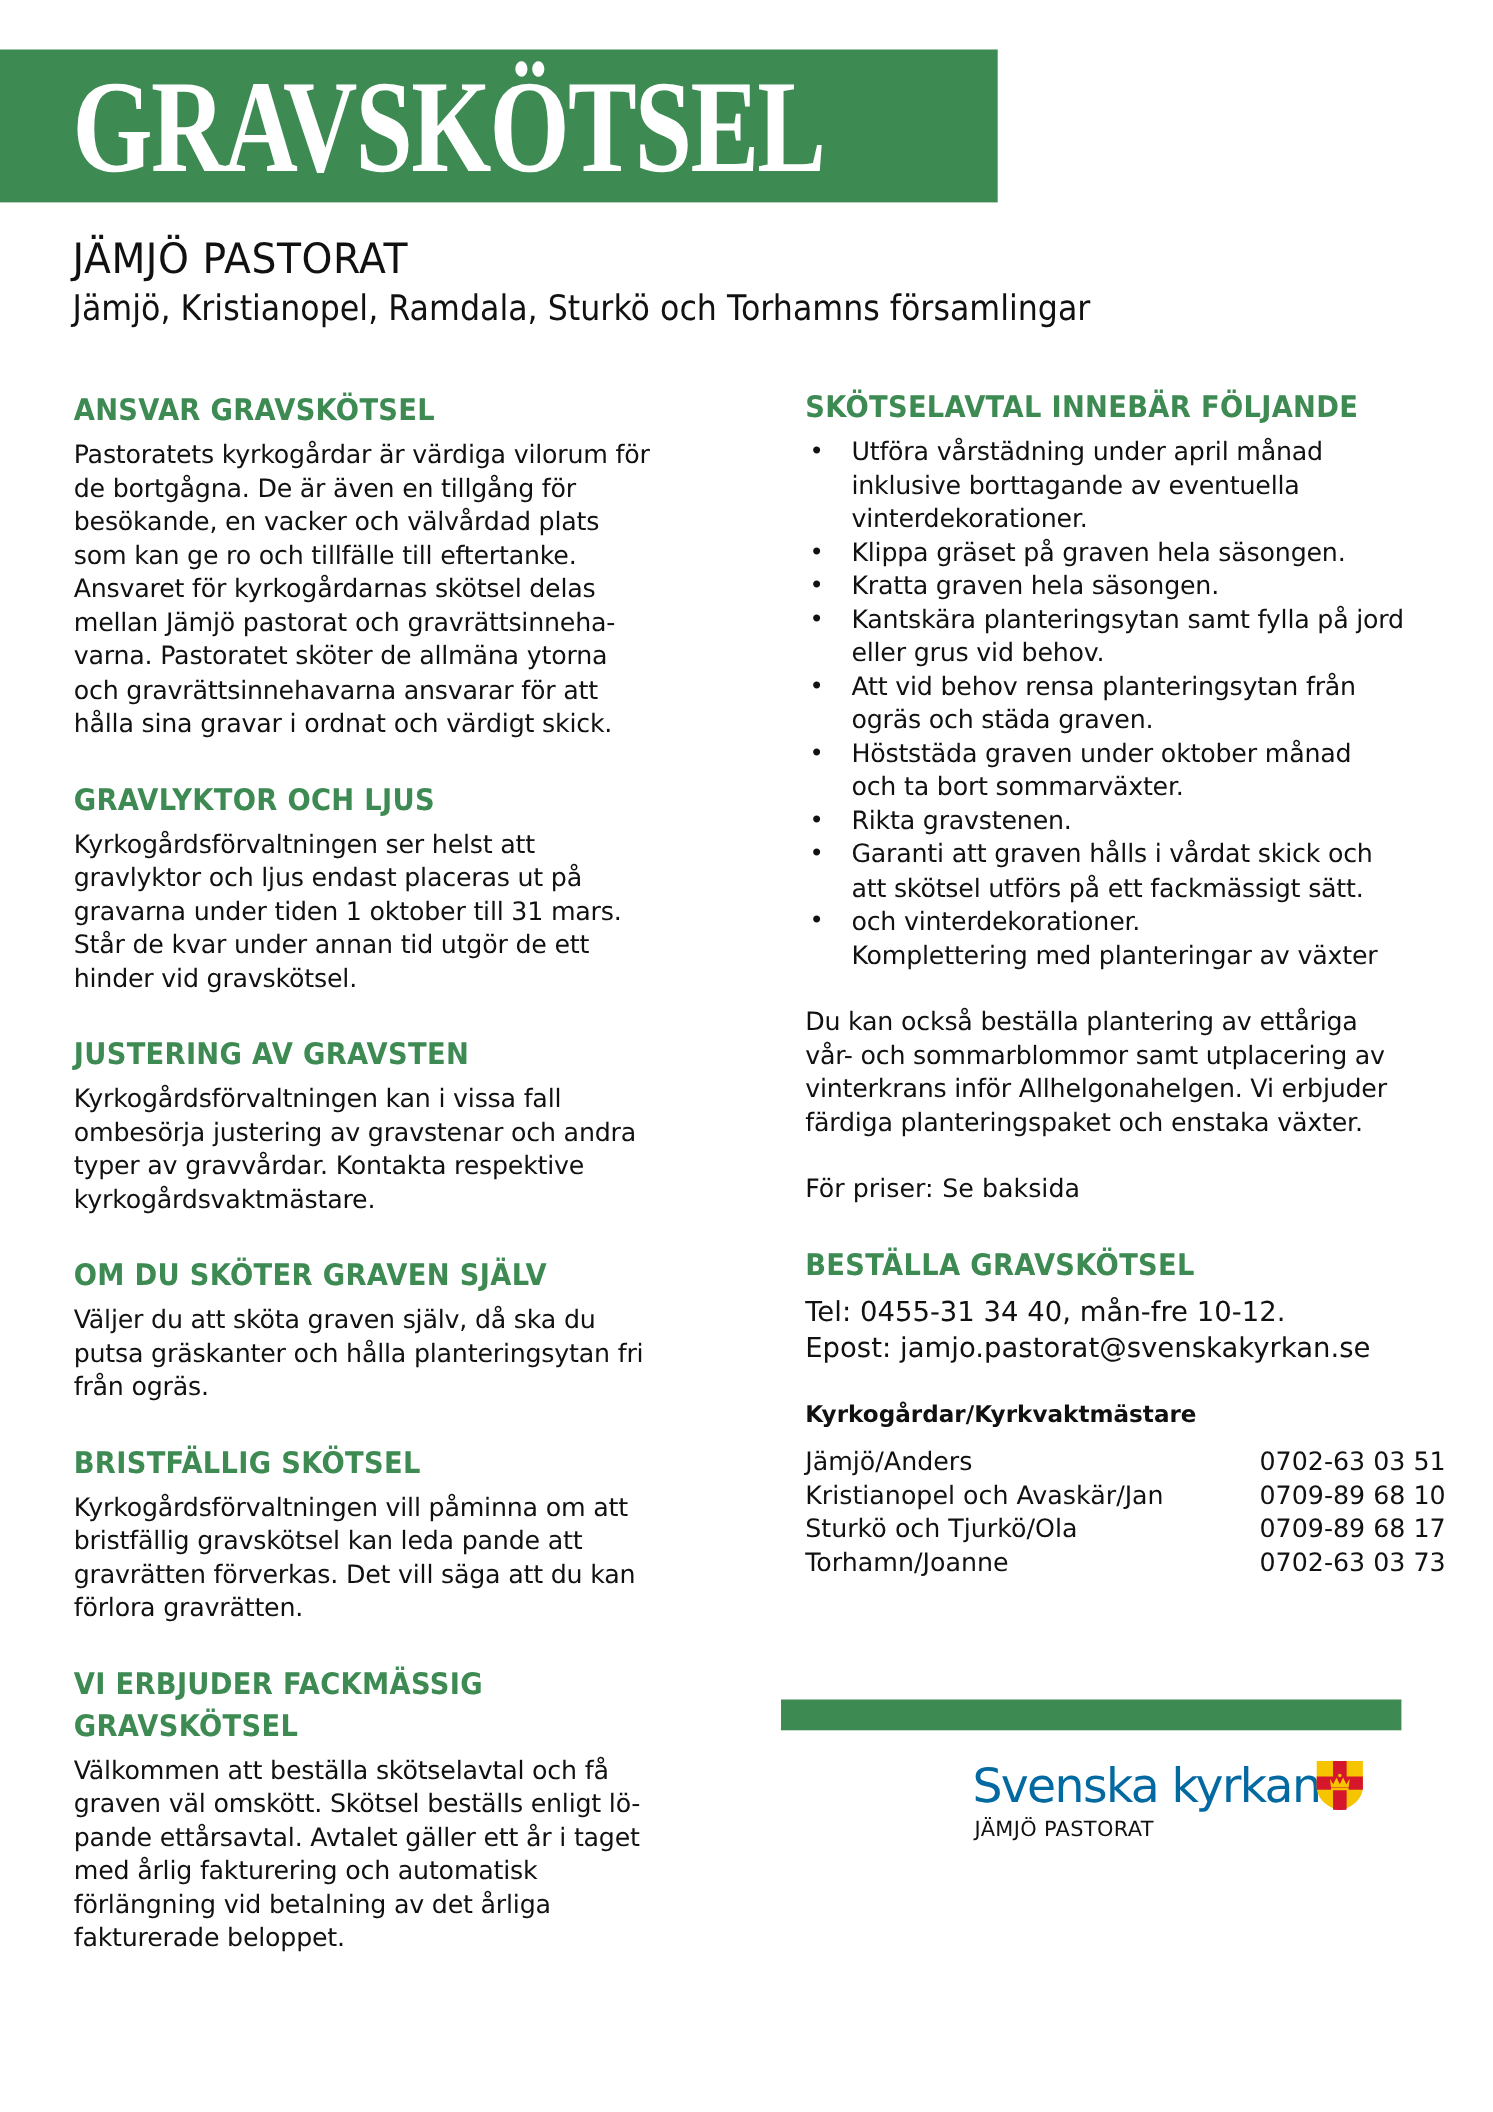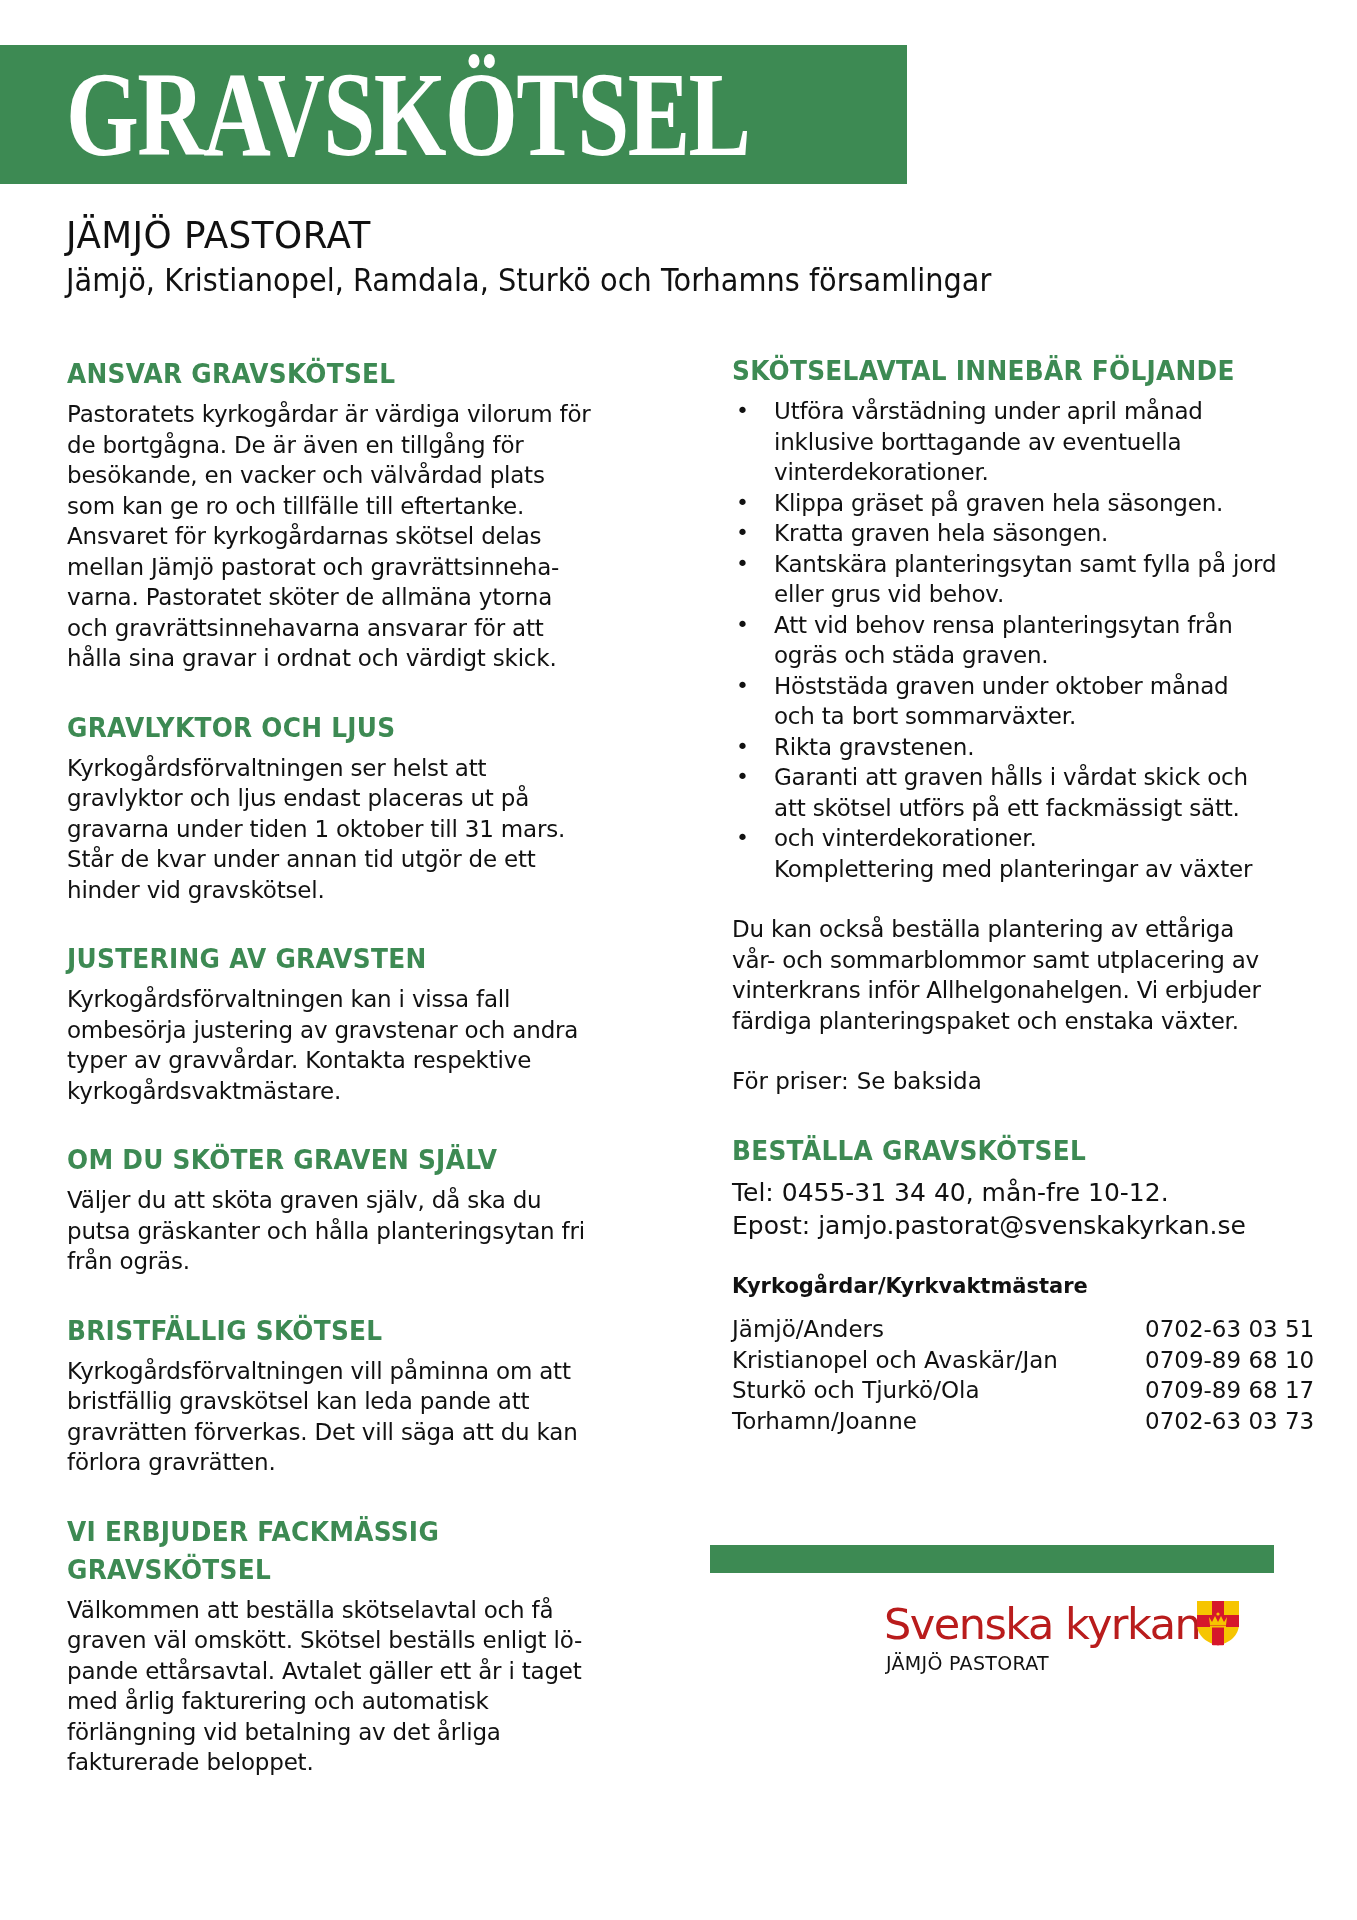--- a/index.html
+++ b/index.html
@@ -77,21 +77,21 @@
   .bottom-bar {
     position: absolute; left: 710px; top: 1545px; width: 564px; height: 28px;
     background: #3d8a53;
   }
   .logo {
     position: absolute; left: 884px; top: 1598px; width: 380px; height: 90px;
   }
   .logo-word {
     position: absolute; left: 0; top: 0;
     font-family: "DejaVu Sans", sans-serif; font-size: 43px; line-height: 52px;
-    letter-spacing: -1.5px; color: #b91c1c; white-space: nowrap;
+    letter-spacing: -1.5px; color: #0369a1; white-space: nowrap;
   }
   .logo-sub {
     position: absolute; left: 2px; top: 54px;
     font-size: 19px; line-height: 22px; color: #111; letter-spacing: 0.3px;
     white-space: nowrap;
   }
   .logo-shield {
     position: absolute; left: 312px; top: 2px; width: 44px; height: 46px;
   }
 </style>

